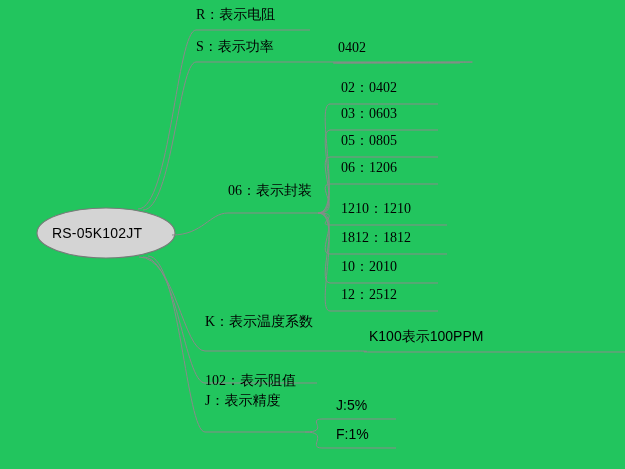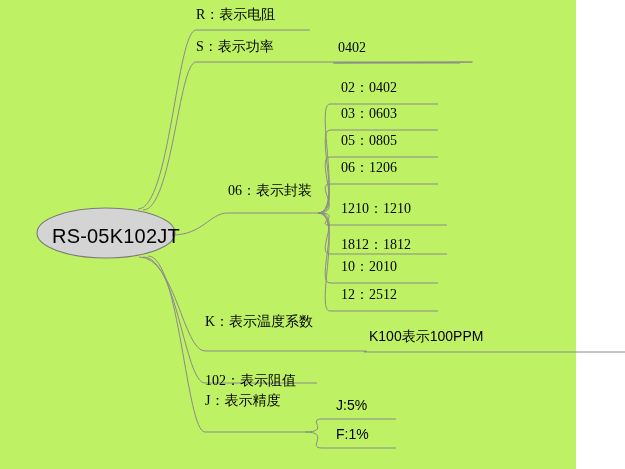--- a/index.html
+++ b/index.html
@@ -1,26 +1,26 @@
 <!DOCTYPE html>
 <html><head>
 <meta charset="utf-8">
 <style>
   html,body{margin:0;padding:0;background:#ffffff;}
   body{width:625px;height:469px;overflow:hidden;
        font-family:"Liberation Sans","DejaVu Sans",sans-serif;}
-  #stage{position:relative;width:576px;height:469px;background:#bef264;}
+  #stage{position:relative;width:625px;height:469px;background:#22c55e;}
   #wires{position:absolute;left:0;top:0;width:625px;height:469px;}
   .node-label{position:absolute;white-space:nowrap;color:#000;
               font-family:"Liberation Serif","DejaVu Serif",serif;
               font-size:14px;line-height:1;}
   .node-label.sans{font-family:"Liberation Sans","DejaVu Sans",sans-serif;}
   #root-text{position:absolute;white-space:nowrap;color:#000;
              font-family:"Liberation Sans","DejaVu Sans",sans-serif;
-             font-size:20px;left:52px;top:225px;letter-spacing:.2px;}
+             font-size:14px;left:52px;top:225px;letter-spacing:.2px;}
 </style>
 </head>
 <body>
 
 <div id="stage">
 
   <svg id="wires" viewBox="0 0 625 469" xmlns="http://www.w3.org/2000/svg">
       <ellipse cx="106" cy="233" rx="69" ry="25" fill="#d4d4d4" stroke="#7a7a7a" stroke-width="1.1"></ellipse>
       <path d="M138,209 C169.9,209 176.86,30 196,30" fill="none" stroke="#8a8a8a" stroke-width="1"></path>
       <path d="M196,30 L310,30" fill="none" stroke="#8a8a8a" stroke-width="1"></path>
@@ -63,21 +63,21 @@
   <div id="labels">
       <div class="node-label" style="left: 196px; top: 8px;">R：表示电阻</div>
       <div class="node-label" style="left: 196px; top: 40px;">S：表示功率</div>
       <div class="node-label" style="left: 338px; top: 41px;">0402</div>
       <div class="node-label" style="left: 228px; top: 184px;">06：表示封装</div>
       <div class="node-label" style="left: 341px; top: 81px;">02：0402</div>
       <div class="node-label" style="left: 341px; top: 107px;">03：0603</div>
       <div class="node-label" style="left: 341px; top: 134px;">05：0805</div>
       <div class="node-label" style="left: 341px; top: 161px;">06：1206</div>
       <div class="node-label" style="left: 341px; top: 202px;">1210：1210</div>
-      <div class="node-label" style="left: 341px; top: 238px;">1812：1812</div>
+      <div class="node-label" style="left: 341px; top: 231px;">1812：1812</div>
       <div class="node-label" style="left: 341px; top: 260px;">10：2010</div>
       <div class="node-label" style="left: 341px; top: 288px;">12：2512</div>
       <div class="node-label" style="left: 205px; top: 315px;">K：表示温度系数</div>
       <div class="node-label sans" style="left: 369px; top: 329px;">K100表示100PPM</div>
       <div class="node-label" style="left: 205px; top: 361px; margin-top: 13px;">102：表示阻值</div>
       <div class="node-label" style="left: 205px; top: 394px;">J：表示精度</div>
       <div class="node-label sans" style="left: 336px; top: 398px;">J:5%</div>
       <div class="node-label sans" style="left: 336px; top: 427px;">F:1%</div>
     </div>
 

